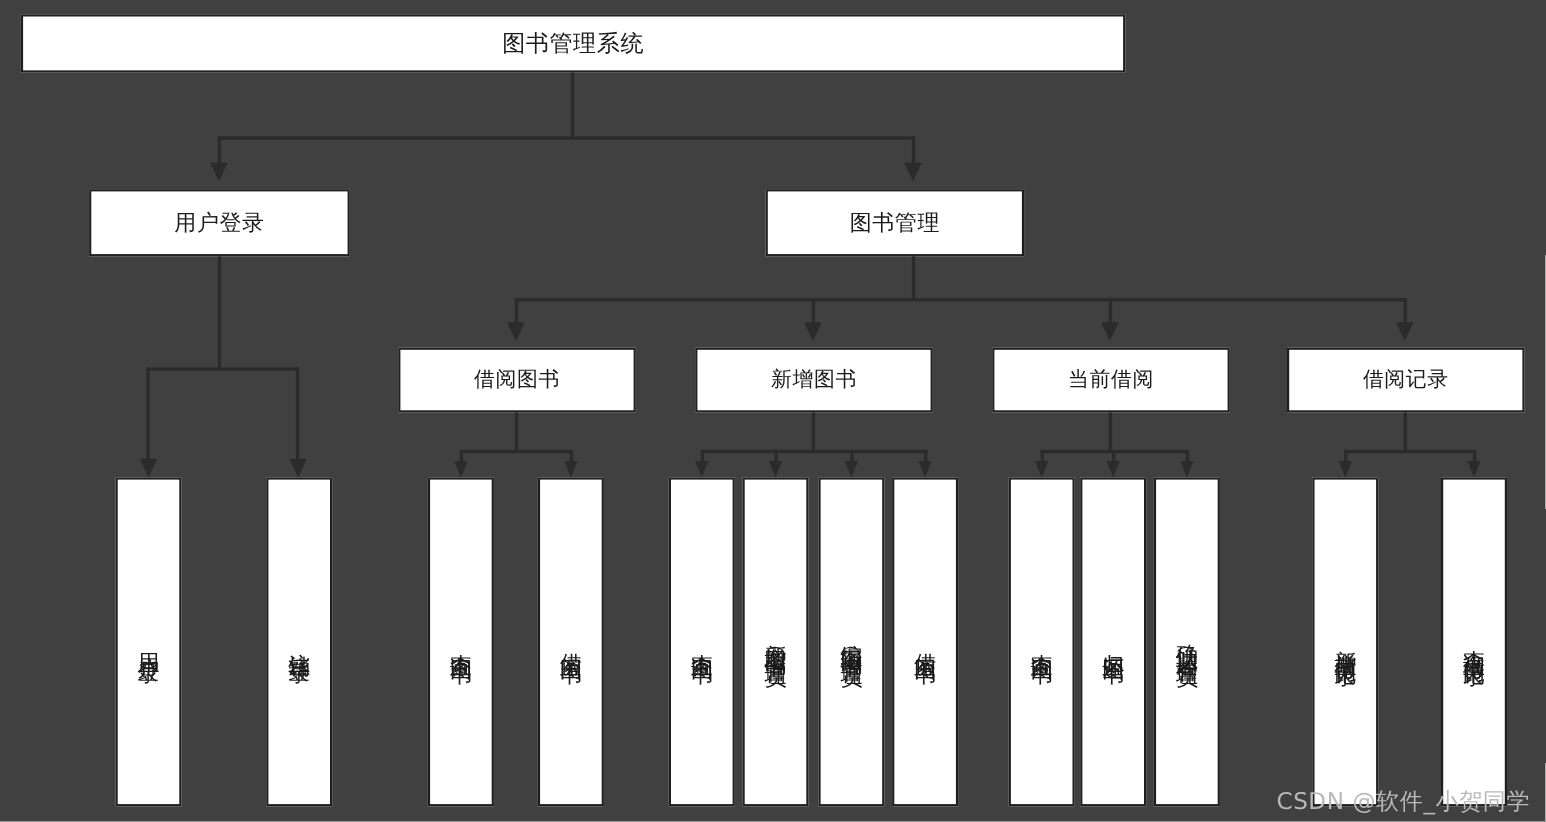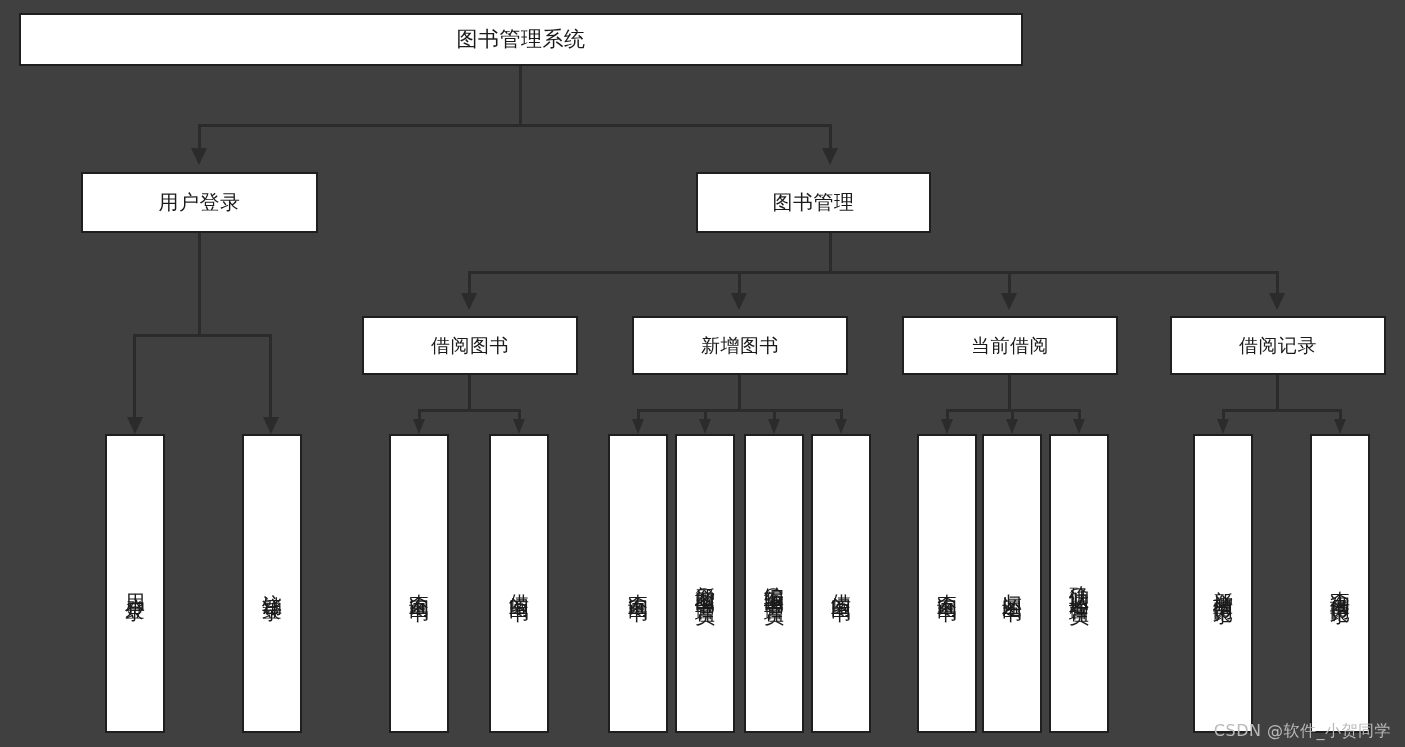--- a/index.html
+++ b/index.html
@@ -83,21 +83,21 @@
   }
   .arrow.slim {
     border-left-width: 6px;
     border-right-width: 6px;
     border-top-width: 15px;
   }
   #watermark {
     position: absolute;
     right: 14px;
     bottom: 5px;
-    font-size: 16px;
+    font-size: 21px;
     color: #b9b9b9;
     white-space: nowrap;
     letter-spacing: 0.5px;
   }
 </style>
 </head>
 <body>
 
 <div id="canvas">
 

